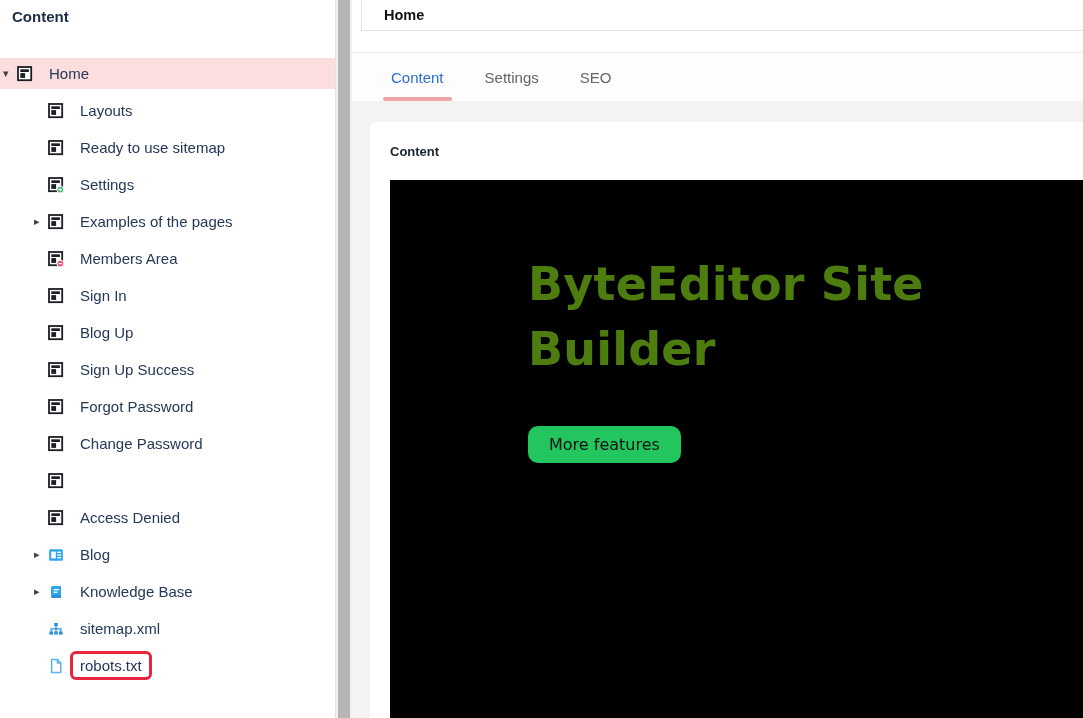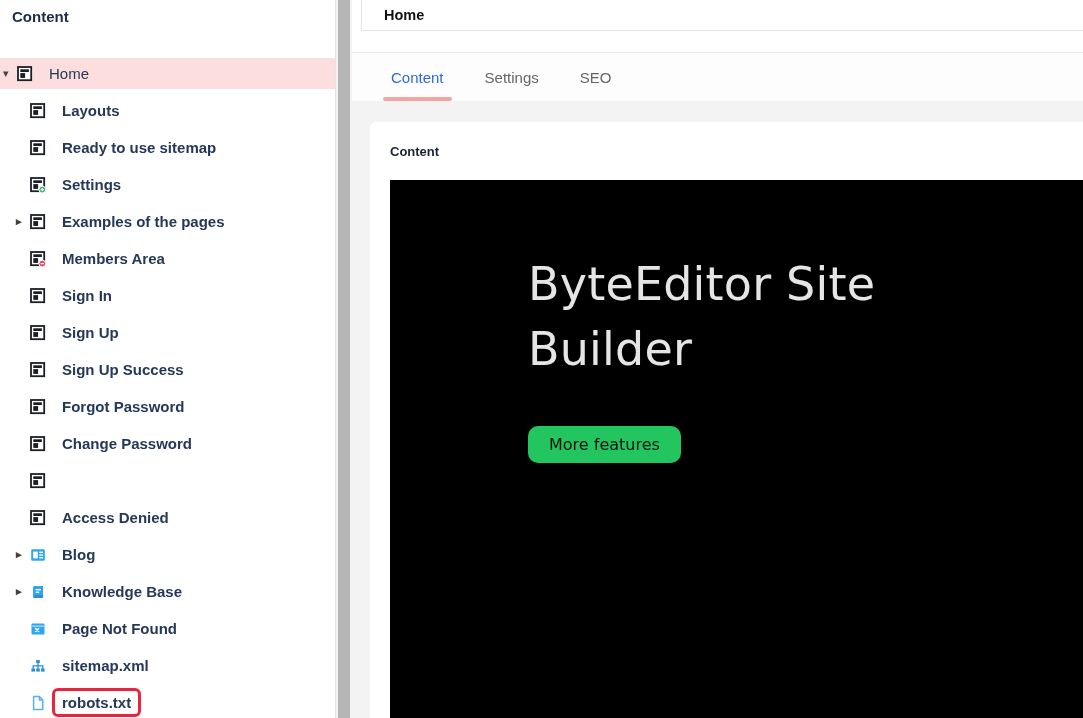--- a/index.html
+++ b/index.html
@@ -16,21 +16,21 @@
   }
   .sidebar-title{
     position:absolute;top:8px;left:12px;
     font-size:15px;font-weight:bold;color:#1c2b4a;
   }
   .tree{position:absolute;top:58px;left:0;right:0;}
   .tree-row{
     height:31px;margin-bottom:6px;display:flex;align-items:center;
     cursor:pointer;padding-left:3px;
   }
-  .tree-row.level1{padding-left:16px;font-weight:bold;}
+  .tree-row.level1{padding-left:34px;}
   .tree-row.selected{background:var(--selected-row-bg);}
   .caret{
     width:14px;flex:0 0 14px;font-size:11px;color:#45413e;
     line-height:1;display:inline-block;
   }
   .tree-icon{
     width:16px;height:16px;flex:0 0 16px;margin-right:16px;
     display:inline-flex;align-items:center;justify-content:center;
   }
   .tree-icon svg{display:block;}
@@ -87,21 +87,21 @@
   }
   .card-label{
     font-size:13px;font-weight:bold;color:#1a2330;
   }
   .hero{
     margin-top:21px;background:var(--hero-bg);height:541px;
     box-sizing:border-box;padding:72px 30px 0 138px;
     font-family:"DejaVu Sans",sans-serif;
   }
   .hero-heading{
-    color:#e5e5e5;font-size:46px;font-weight:400;line-height:1.42;
+    color:#4d7c0f;font-size:46px;font-weight:700;line-height:1.42;
     max-width:500px;letter-spacing:.2px;
   }
   .hero-desc{
     margin-top:17px;color:#efefef;font-size:16px;line-height:1.27;
     max-width:500px;
   }
   .hero-btn{
     margin-top:43px;display:inline-block;
     background:#22c55e;color:#141414;border:none;border-radius:10px;
     padding:9px 21px;font-size:16px;cursor:pointer;
@@ -197,21 +197,21 @@
       </div>
       <div class="tree-row level1">
         <span class="caret"></span>
         <span class="tree-icon">
           <svg width="16" height="16" viewBox="0 0 16 16">
     <rect x="1" y="1" width="13.2" height="13.2" fill="#fff" stroke="#1b1e24" stroke-width="1.8"></rect>
     <rect x="3.3" y="3.3" width="8.6" height="2.7" fill="#1b1e24"></rect>
     <rect x="3.3" y="7.1" width="4.8" height="4.8" fill="#1b1e24"></rect>
           </svg>
         </span>
-        <span class="tree-label">Sign Up</span>
+        <span class="tree-label">Blog Up</span>
       </div>
       <div class="tree-row level1">
         <span class="caret"></span>
         <span class="tree-icon">
           <svg width="16" height="16" viewBox="0 0 16 16">
     <rect x="1" y="1" width="13.2" height="13.2" fill="#fff" stroke="#1b1e24" stroke-width="1.8"></rect>
     <rect x="3.3" y="3.3" width="8.6" height="2.7" fill="#1b1e24"></rect>
     <rect x="3.3" y="7.1" width="4.8" height="4.8" fill="#1b1e24"></rect>
           </svg>
         </span>
@@ -277,31 +277,20 @@
         <span class="caret">▸</span>
         <span class="tree-icon">
           <svg width="16" height="16" viewBox="0 0 16 16">
       <path d="M3 3.5A1.5 1.5 0 0 1 4.5 2H13v9H4.5A1.5 1.5 0 0 0 3 12.5z" fill="#2aa7f0"></path>
       <rect x="5.6" y="5" width="5.4" height="1.4" fill="#fff"></rect>
       <rect x="5.6" y="7.6" width="3.6" height="1.4" fill="#fff"></rect>
       <path d="M3 12.5A1.5 1.5 0 0 1 4.5 11H13v3H4.5A1.5 1.5 0 0 1 3 12.5z" fill="#2b8fd8"></path>
           </svg>
         </span>
         <span class="tree-label">Knowledge Base</span>
-      </div>
-      <div class="tree-row level1">
-        <span class="caret"></span>
-        <span class="tree-icon">
-          <svg width="16" height="16" viewBox="0 0 16 16">
-      <rect x="1.5" y="2.5" width="13" height="11" rx="1" fill="#2aa7f0"></rect>
-      <rect x="1.5" y="4.6" width="13" height="1" fill="#cfeafc"></rect>
-      <path d="M5.6 7.5l3 3M8.6 7.5l-3 3" stroke="#fff" stroke-width="1.6" stroke-linecap="round"></path>
-          </svg>
-        </span>
-        <span class="tree-label">Page Not Found</span>
       </div>
       <div class="tree-row level1">
         <span class="caret"></span>
         <span class="tree-icon">
           <svg width="16" height="16" viewBox="0 0 16 16">
       <rect x="6.2" y="2" width="3.6" height="3.2" fill="#2b8fd8"></rect>
       <rect x="1.4" y="10.4" width="3.6" height="3.2" fill="#2b8fd8"></rect>
       <rect x="6.2" y="10.4" width="3.6" height="3.2" fill="#2b8fd8"></rect>
       <rect x="11" y="10.4" width="3.6" height="3.2" fill="#2b8fd8"></rect>
       <path d="M8 5.2v5.2M3.2 10.4V7.8h9.6v2.6" stroke="#2b8fd8" stroke-width="1.3" fill="none"></path>

